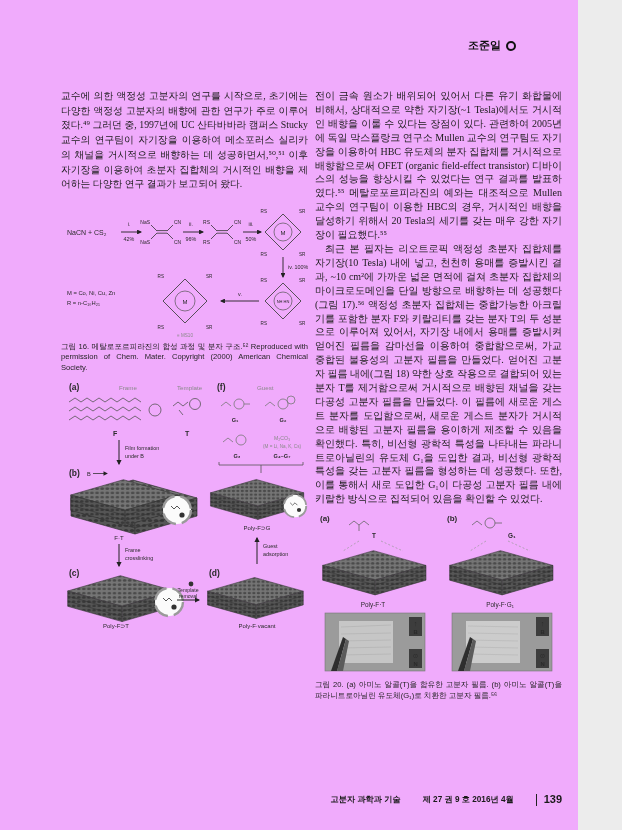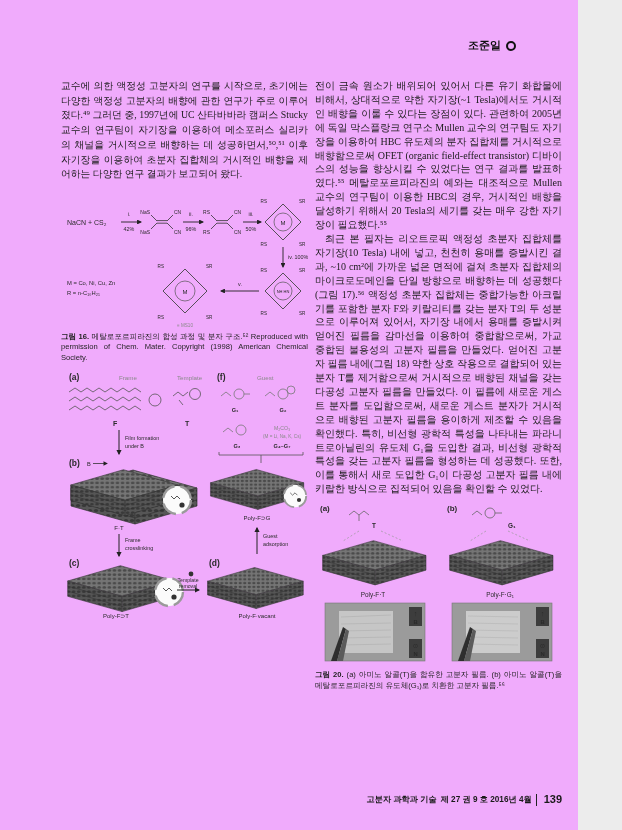--- a/index.html
+++ b/index.html
@@ -1,32 +1,32 @@
 <!DOCTYPE html>
 <html><head>
 <meta charset="utf-8">
 <style>
   html,body{margin:0;padding:0;background:#ececec;}
   .page{position:relative;width:578px;height:830px;background:#f0abfc;overflow:hidden;
         font-family:"Liberation Serif","DejaVu Serif",serif;color:#1b1b1b;}
-  .col{position:absolute;top:79px;width:247px;}
+  .col{position:absolute;top:89px;width:247px;}
   #col-left{left:61px;}
   #col-right{left:315px;}
   p.body{margin:0;font-size:9.8px;line-height:14.7px;text-align:justify;}
   #col-right p.body{font-size:10px;line-height:13.9px;}
   p.indent{text-indent:10px;}
   .caption{font-family:"Liberation Sans","DejaVu Sans",sans-serif;font-size:7.6px;line-height:10.4px;
            color:#1f1f1f;text-align:justify;margin-top:3px;}
-  .caption .cap-label{font-weight:bold;}
+  .caption .cap-label{font-weight:normal;}
   .header-author{position:absolute;top:38px;right:62px;display:flex;align-items:center;gap:5px;
            font-family:"Liberation Sans","DejaVu Sans",sans-serif;font-weight:bold;font-size:11px;color:#111;}
   .ring{width:6px;height:6px;border:2.6px solid #111;border-radius:50%;display:inline-block;}
   .figure{display:block;margin-top:5px;}
   .footer{position:absolute;left:315px;top:794px;width:247px;display:flex;justify-content:flex-end;
-          align-items:center;gap:4px;font-family:"Liberation Sans","DejaVu Sans",sans-serif;
+          align-items:center;gap:22px;font-family:"Liberation Sans","DejaVu Sans",sans-serif;
           font-size:8.2px;font-weight:bold;color:#1a1a1a;}
   .footer .pageno{font-size:11px;border-left:1.5px solid #222;padding-left:7px;line-height:1.05;}
   svg text{font-family:"Liberation Sans","DejaVu Sans",sans-serif;fill:#2a2a2a;}
   svg .bold{font-weight:bold;}
   svg .gray{fill:#8a8a8a;}
 </style>
 </head>
 <body>
 
 <div class="page">
@@ -143,21 +143,21 @@
         <text x="145" y="81" font-size="4.6">SR</text>
         <text x="103" y="132" font-size="4.6" text-anchor="end">RS</text>
         <text x="145" y="132" font-size="4.6">SR</text>
       </g>
 
       <text x="6" y="98" font-size="5.8">M = Co, Ni, Cu, Zn</text>
       <text x="6" y="108" font-size="5.8">R = n-C₁₀H₂₁</text>
       <text x="124" y="140" font-size="4.6" text-anchor="middle" class="gray">≡ MS10</text>
     </svg>
 
-    <div class="caption"><span class="cap-label">그림 16.</span><span> 메탈로포르피라진의 합성 과정 및 분자 구조.⁵² Reproduced with permission of Chem. Mater. Copyright (1998) American Chemical Society.</span></div>
+    <div class="caption"><span class="cap-label">그림 16.</span><span> 메탈로포르피라진의 합성 과정 및 분자 구조.⁵² Reproduced with permission of Chem. Mater. Copyright (2000) American Chemical Society.</span></div>
 
     <svg class="figure" width="247" height="252" viewBox="0 0 247 252">
 
       <text x="8" y="12" font-size="8.5" class="bold">(a)</text>
       <text x="58" y="12" font-size="6.2" class="gray">Frame</text>
       <text x="116" y="12" font-size="6.2" class="gray">Template</text>
       <g stroke="#555" stroke-width="0.8" fill="none">
         <path d="M8,24 l6,-4 l6,4 l6,-4 l6,4 l6,-4 l6,4 l6,-4 l6,4 l6,-4 l6,4 l6,-4 l6,4"></path>
         <path d="M8,33 l6,-4 l6,4 l6,-4 l6,4 l6,-4 l6,4 l6,-4 l6,4 l6,-4 l6,4 l6,-4 l6,4"></path>
         <path d="M8,42 l6,-4 l6,4 l6,-4 l6,4 l6,-4 l6,4 l6,-4 l6,4 l6,-4 l6,4 l6,-4 l6,4"></path>
@@ -315,21 +315,21 @@
           <rect x="94" y="106" width="13" height="19" fill="#3d3d3d"></rect>
           <text x="100.5" y="115" font-size="7" fill="#fff" text-anchor="middle">↑</text>
           <text x="100.5" y="123" font-size="5.8" fill="#fff" text-anchor="middle" class="bold">B</text>
           <rect x="94" y="138" width="13" height="19" fill="#3d3d3d"></rect>
           <text x="100.5" y="147" font-size="6.4" fill="#fff" text-anchor="middle">⊙</text>
           <text x="100.5" y="155" font-size="5.8" fill="#fff" text-anchor="middle" class="bold">N</text>
         </g>
       </g>
     </svg>
 
-    <div class="caption"><span class="cap-label">그림 20.</span><span> (a) 아미노 알콜(T)을 함유한 고분자 필름. (b) 아미노 알콜(T)을 메탈로포르피라진의 유도체(G₁)로 치환한 고분자 필름.⁵⁶</span></div>
+    <div class="caption"><span class="cap-label">그림 20.</span><span> (a) 아미노 알콜(T)을 함유한 고분자 필름. (b) 아미노 알콜(T)을 파라니트로아닐린 유도체(G₁)로 치환한 고분자 필름.⁵⁶</span></div>
   </div>
 
   <div class="footer">
     <span>고분자 과학과 기술</span>
     <span>제 27 권 9 호 2016년 4월</span>
     <span class="pageno">139</span>
   </div>
 
 </div>
 

